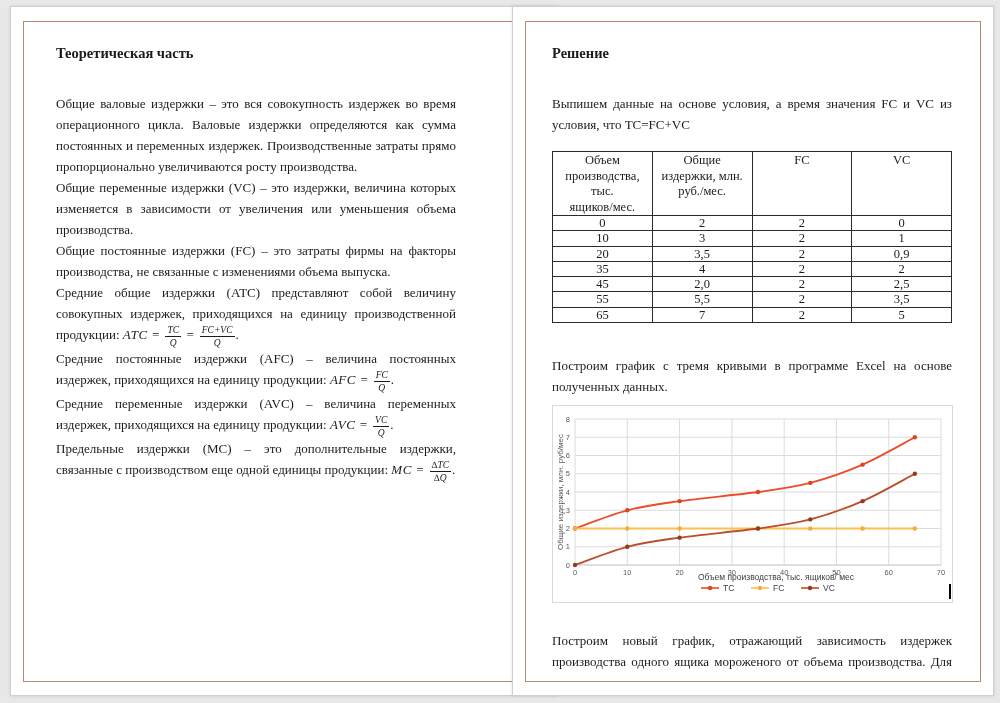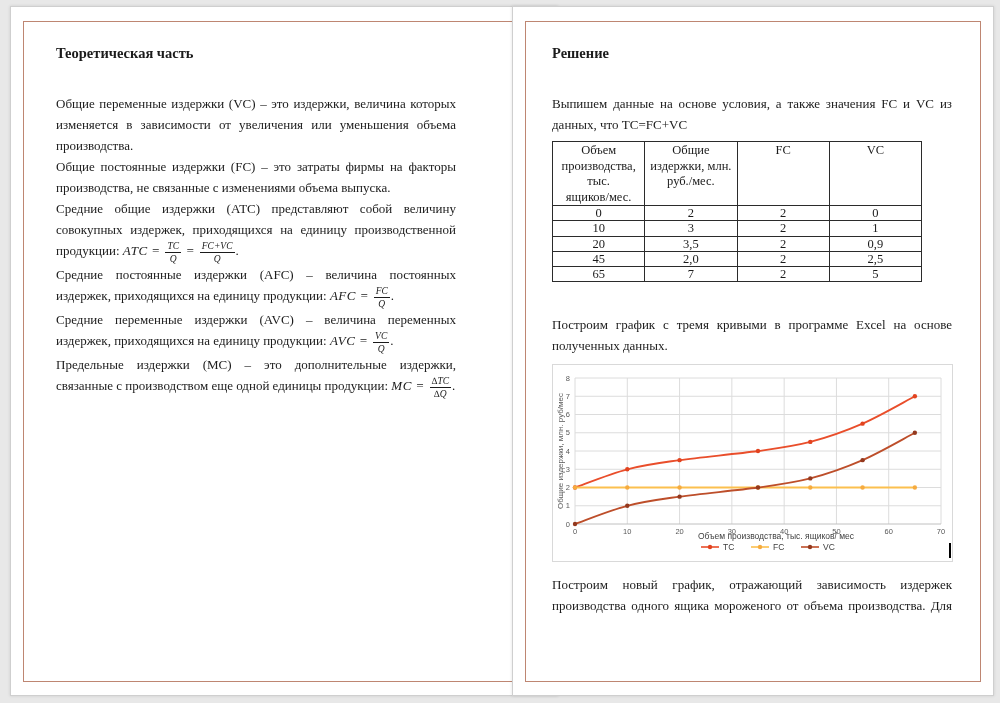--- a/index.html
+++ b/index.html
@@ -35,69 +35,70 @@
   .math{font-style:italic;white-space:nowrap;}
   .math .mtxt{font-style:italic;letter-spacing:0.5px;margin-top:44px;}
   .frac{
     display:inline-block;vertical-align:-7px;text-align:center;
     font-size:9.5px;line-height:10px;font-style:italic;padding:0 1px;
   }
   .frac .num{display:block;border-bottom:1px solid #1b1b1b;padding:0 2px 1px 2px;}
   .frac .den{display:block;padding-top:1px;}
   
   table.cost{
-    border-collapse:collapse;width:370px;table-layout:fixed;
-    margin-top:6px;
+    border-collapse:collapse;width:400px;table-layout:fixed;
+    margin-top:16px;
   }
   table.cost th, table.cost td{
     border:1px solid #2b2b2b;text-align:center;padding:0;
     font-weight:normal;
   }
   table.cost th{
     font-size:12.5px;line-height:15.5px;vertical-align:top;
     white-space:pre-line;padding-top:1px;height:62px;
   }
   table.cost td{
     font-size:12.5px;line-height:14.3px;height:14.3px;
   }
   .para-gap1{margin-top:32px;}
-  .para-gap2{margin-top:12px;}
+  .para-gap2{margin-top:27px;}
   
   .chart-frame{
     position:relative;margin-top:8px;width:399px;height:196px;
     border:1px solid #d9d9d9;background:#ffffff;box-sizing:content-box;
   }
   .chart-frame svg{display:block;}
   .text-cursor{
     position:absolute;right:1px;bottom:3px;width:2px;height:15px;background:#000;
   }
 </style>
 </head>
 <body>
 
 <div class="paper" id="paper-left">
   <div class="page-border"></div>
   <div class="content">
     <h1 class="doc-heading">Теоретическая часть</h1>
     <div id="left-paragraphs">
+        <p class="para">Общие валовые издержки – это вся совокупность издержек во время операционного цикла. Валовые издержки определяются как сумма постоянных и переменных издержек. Производственные затраты прямо пропорционально увеличиваются росту производства.</p>
         <p class="para">Общие переменные издержки (VC) – это издержки, величина которых изменяется в зависимости от увеличения или уменьшения объема производства.</p>
         <p class="para">Общие постоянные издержки (FC) – это затраты фирмы на факторы производства, не связанные с изменениями объема выпуска.</p>
         <p class="para">Средние общие издержки (АТС) представляют собой величину совокупных издержек, приходящихся на единицу производственной продукции: <span class="math"><span class="mtxt">ATC = </span><span class="frac"><span class="num">TC</span><span class="den">Q</span></span><span class="mtxt"> = </span><span class="frac"><span class="num">FC+VC</span><span class="den">Q</span></span></span>.</p>
         <p class="para">Средние постоянные издержки (AFC) – величина постоянных издержек, приходящихся на единицу продукции: <span class="math"><span class="mtxt">AFC = </span><span class="frac"><span class="num">FC</span><span class="den">Q</span></span></span>.</p>
         <p class="para">Средние переменные издержки (AVC) – величина переменных издержек, приходящихся на единицу продукции: <span class="math"><span class="mtxt">AVC = </span><span class="frac"><span class="num">VC</span><span class="den">Q</span></span></span>.</p>
         <p class="para">Предельные издержки (МС) – это дополнительные издержки, связанные с производством еще одной единицы продукции: <span class="math"><span class="mtxt">MC = </span><span class="frac"><span class="num">∆TC</span><span class="den">∆Q</span></span></span>.</p>
       </div>
   </div>
 </div>
 
 <div class="paper" id="paper-right">
   <div class="page-border"></div>
   <div class="content">
     <h1 class="doc-heading">Решение</h1>
-    <p class="para">Выпишем данные на основе условия, а также значения FC и VC из данных, что TC=FC+VC</p>
+    <p class="para">Выпишем данные на основе условия, а время значения FC и VC из условия, что TC=FC+VC</p>
 
     <table class="cost">
       <thead>
           <tr id="cost-table-head">
             <th>Объем
 производства,
 тыс.
 ящиков/мес.</th>
             <th>Общие
 издержки, млн.
@@ -119,24 +120,36 @@
             <td>2</td>
             <td>1</td>
           </tr>
           <tr>
             <td>20</td>
             <td>3,5</td>
             <td>2</td>
             <td>0,9</td>
           </tr>
           <tr>
+            <td>35</td>
+            <td>4</td>
+            <td>2</td>
+            <td>2</td>
+          </tr>
+          <tr>
             <td>45</td>
             <td>2,0</td>
             <td>2</td>
             <td>2,5</td>
+          </tr>
+          <tr>
+            <td>55</td>
+            <td>5,5</td>
+            <td>2</td>
+            <td>3,5</td>
           </tr>
           <tr>
             <td>65</td>
             <td>7</td>
             <td>2</td>
             <td>5</td>
           </tr>
         </tbody>
     </table>
 

